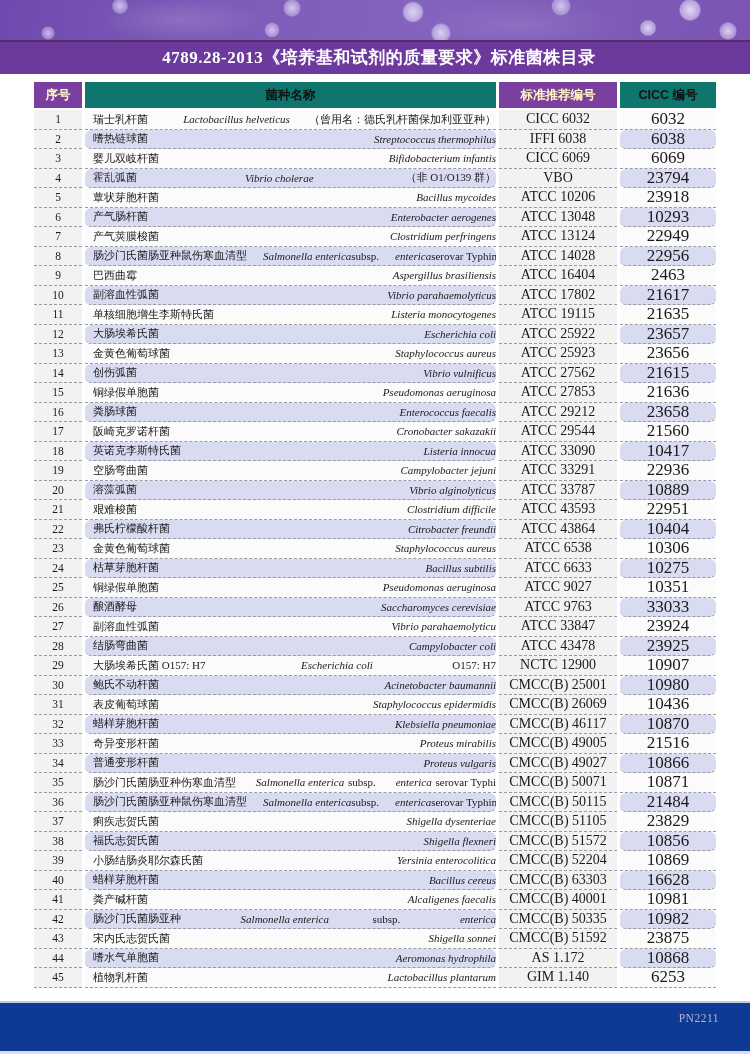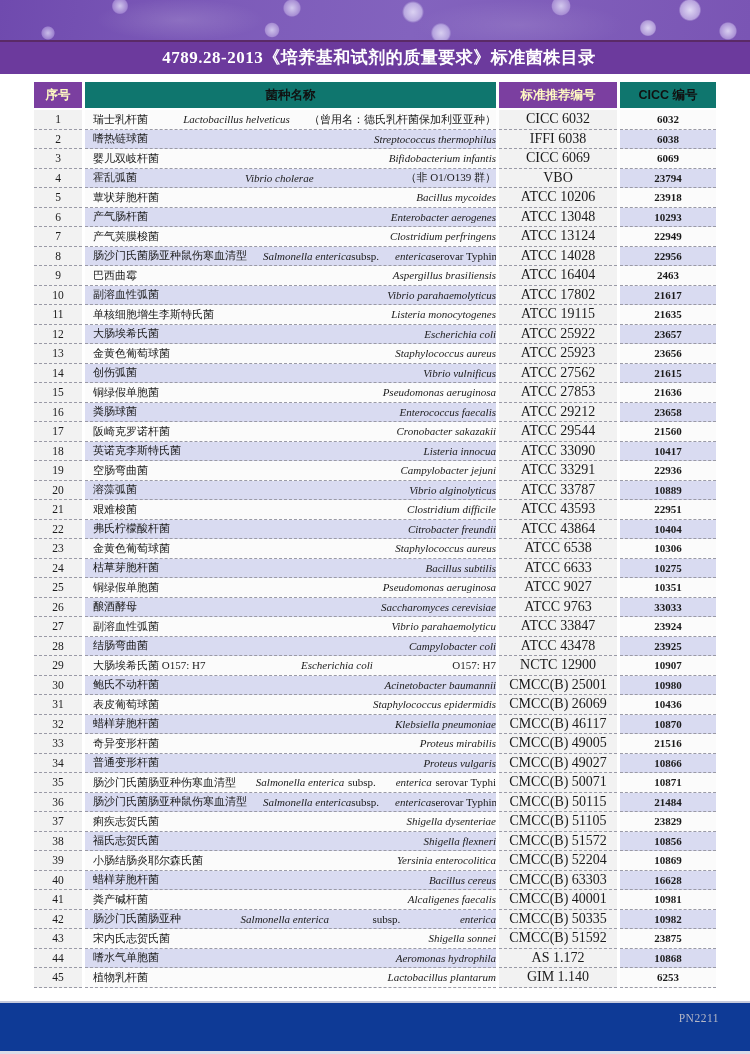--- a/index.html
+++ b/index.html
@@ -42,22 +42,22 @@
   .tr{height:19.5px;}
   .td{
     display:flex;align-items:center;justify-content:center;
     font-size:11px;color:#1a1a1a;border-bottom:1px dashed #9a9aa6;
     overflow:hidden;white-space:nowrap;
     font-family:"Liberation Serif", serif;
   }
   .c-no{background:#f2f2f2;font-size:11.5px;}
   .c-std{background:#f2f2f2;font-size:14px;}
   .c-name{justify-content:space-between;padding-left:8px;background:#fbfbfb;}
-  .c-cicc{background:#fbfbfb;font-size:11px;font-weight:bold;}
-  .tr.alt .c-name,.tr.alt .c-cicc{background:#d9dbf1;}
+  .c-cicc{background:#fbfbfb;font-size:17px;}
+  .tr.alt .c-name,.tr.alt .c-cicc{background:#d9dbf1;border-radius:6px;}
   .c-name i{font-style:italic;padding-left:16px;}
   
   .footer{
     position:absolute;left:0;right:0;bottom:0;height:48px;
     background:#0e3a96;border-top:2px solid #c6cbdd;border-bottom:3px solid #dcdde8;
     box-sizing:content-box;
   }
   .pn{
     position:absolute;right:31px;top:9px;color:#b5b7c6;
     font-family:"Liberation Serif", serif;font-size:11.5px;letter-spacing:.5px;

